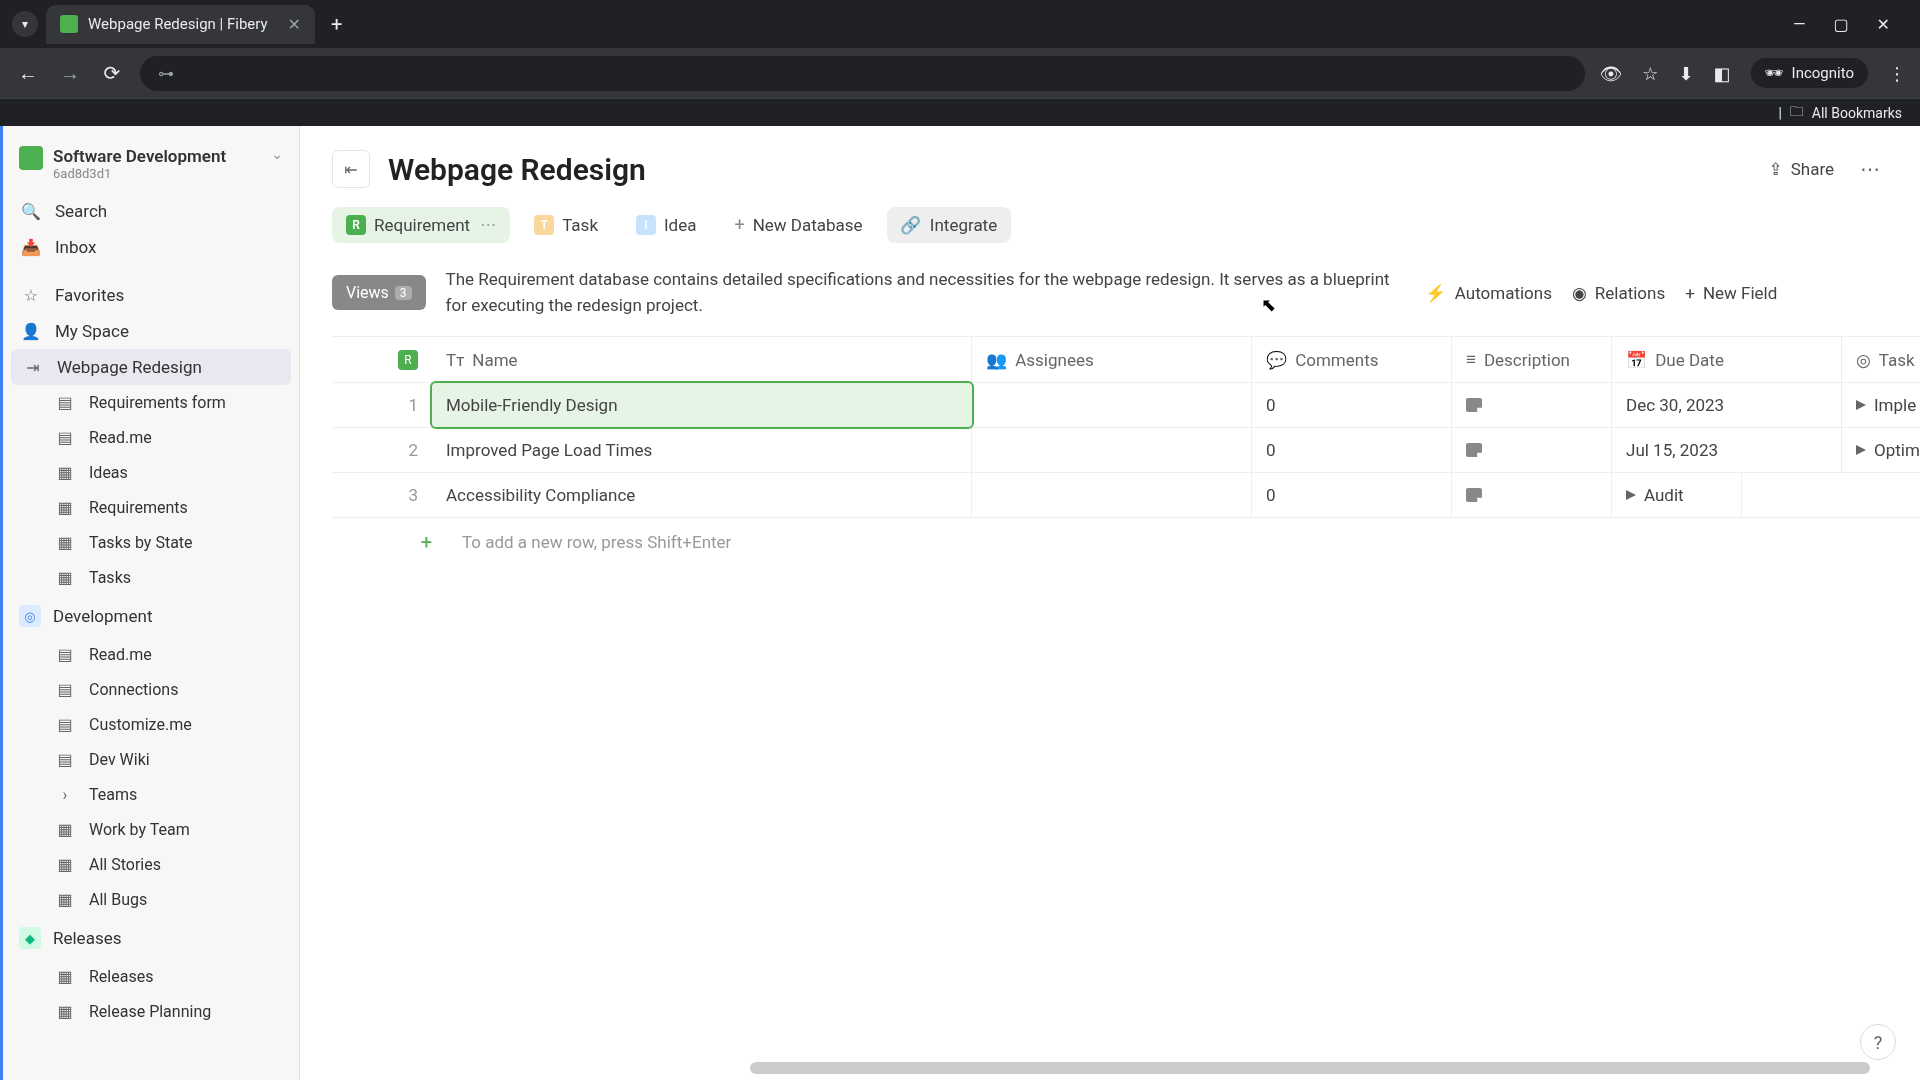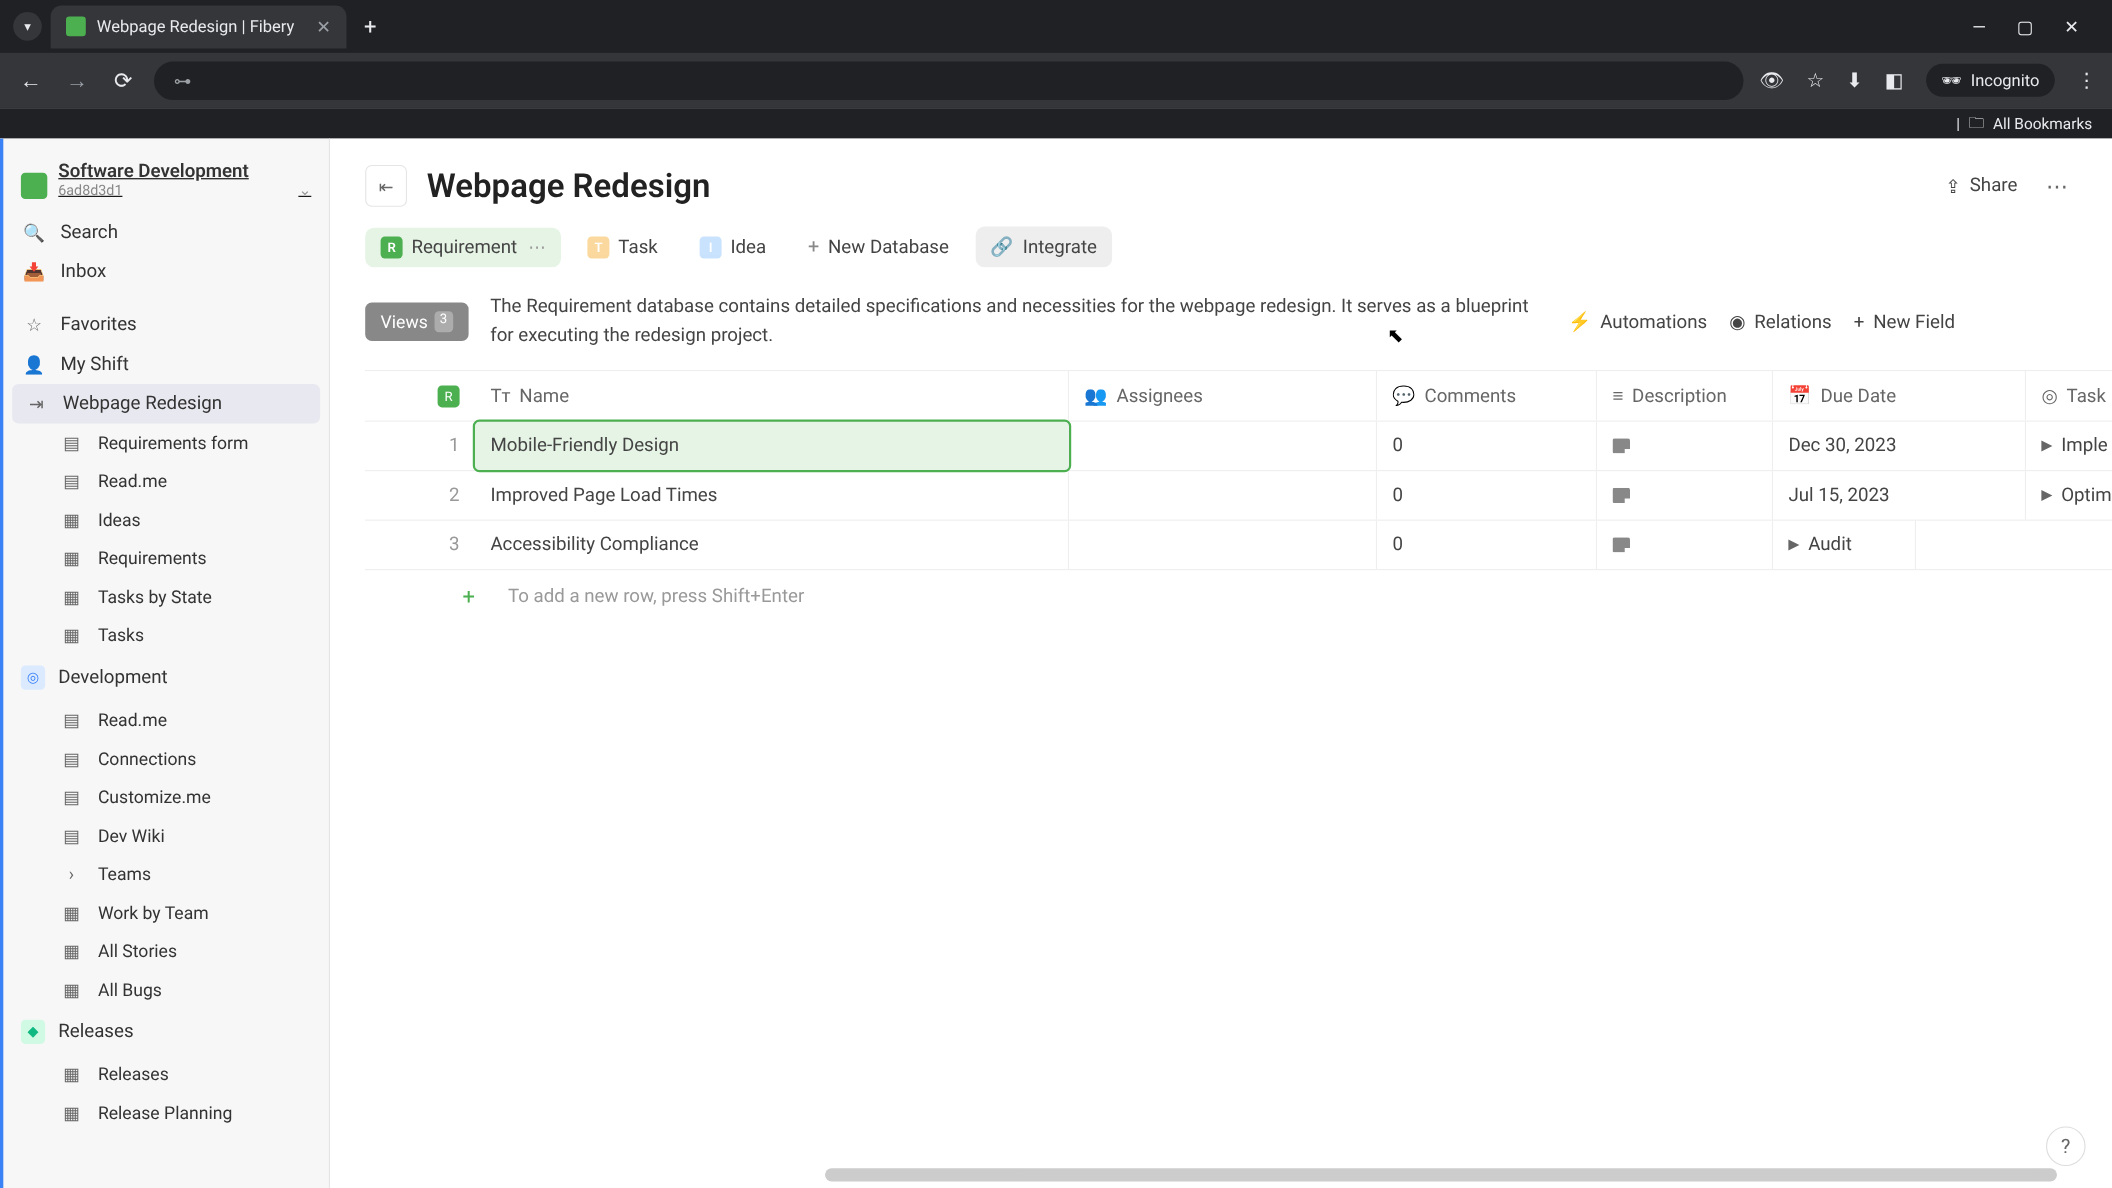--- a/index.html
+++ b/index.html
@@ -19,21 +19,21 @@
 .nav-btn.active { color: #e8eaed; }
 .url-bar { flex: 1; display: flex; align-items: center; gap: 12px; background: #202124; border-radius: 24px; padding: 8px 18px; color: #e8eaed; font-size: 17px; }
 .url-icon { color: #9aa0a6; font-size: 16px; }
 .right-icons { display: flex; align-items: center; gap: 20px; color: #e8eaed; font-size: 18px; }
 .incognito-badge { display: flex; align-items: center; gap: 8px; background: #202124; border-radius: 20px; padding: 6px 14px; font-size: 15px; }
 .bookmarks-bar { display: flex; justify-content: flex-end; align-items: center; height: 28px; padding: 0 18px; color: #e8eaed; font-size: 14px; gap: 8px; border-top: 1px solid #3c4043; }
 
 
 .app { display: flex; height: calc(1080px - 126px); }
 .sidebar { width: 300px; background: #f7f7f7; border-right: 1px solid #e5e5e5; padding: 12px 0; overflow-y: auto; border-left: 3px solid #3b82f6; }
-.workspace { display: flex; align-items: flex-end; gap: 10px; padding: 8px 16px 12px; text-decoration: underline; }
+.workspace { display: flex; align-items: flex-start; gap: 10px; padding: 8px 16px 12px; }
 .ws-icon { width: 24px; height: 24px; background: #4caf50; border-radius: 4px; flex-shrink: 0; }
 .ws-text { flex: 1; }
 .ws-name { font-size: 17px; font-weight: 600; color: #333; }
 .ws-id { font-size: 13px; color: #888; }
 .ws-chevron { color: #999; font-size: 14px; }
 .side-item { display: flex; align-items: center; gap: 14px; padding: 8px 18px; color: #333; font-size: 17px; cursor: pointer; }
 .side-item.active { background: #e8e8f0; border-radius: 6px; margin: 0 8px; padding: 8px 12px; }
 .side-icon { width: 20px; text-align: center; color: #666; font-size: 16px; }
 .side-item.sub { padding-left: 52px; font-size: 16px; }
 .side-space { display: flex; align-items: center; gap: 12px; padding: 10px 16px; font-size: 17px; color: #333; }
@@ -54,21 +54,21 @@
 .db-tab.active { background: #e6f4e6; }
 .db-tab.hov { background: #eee; }
 .db-badge { width: 20px; height: 20px; border-radius: 4px; display: flex; align-items: center; justify-content: center; font-size: 12px; font-weight: 600; color: #fff; }
 .db-badge.r { background: #4caf50; }
 .db-badge.t { background: #f59e0b; opacity: 0.4; }
 .db-badge.i { background: #93c5fd; opacity: 0.5; }
 .db-tab-more { color: #999; font-size: 16px; margin-left: 2px; }
 .db-tab .plus { color: #888; font-size: 18px; }
 
 .views-row { display: flex; align-items: center; gap: 20px; padding: 10px 32px; }
-.views-chip { background: #888; color: #fff; border-radius: 6px; padding: 8px 14px; font-size: 16px; display: flex; gap: 6px; }
+.views-chip { background: #888; color: #fff; border-radius: 6px; padding: 8px 14px; font-size: 16px; display: flex; align-items: center; gap: 6px; }
 .views-chip .cnt { background: rgba(255,255,255,0.3); border-radius: 4px; padding: 0 5px; font-size: 12px; }
 .desc-text { flex: 1; font-size: 17px; color: #444; line-height: 1.5; max-width: 960px; }
 .action-btn { display: flex; align-items: center; gap: 8px; font-size: 17px; color: #444; }
 
 
 .table-wrap { margin: 8px 0 0 32px; overflow-x: auto; }
 .table-inner { min-width: 1640px; }
 .thead, .trow { display: flex; border-bottom: 1px solid #eee; }
 .thead { border-top: 1px solid #eee; }
 .th, .td { padding: 12px 14px; font-size: 17px; color: #444; display: flex; align-items: center; gap: 8px; border-right: 1px solid #eee; }
@@ -153,21 +153,21 @@
         <span class="side-icon">📥</span>
         <span>Inbox</span>
       </div>
     <div style="height:12px"></div>
     <div class="side-item">
         <span class="side-icon">☆</span>
         <span>Favorites</span>
       </div>
     <div class="side-item">
         <span class="side-icon">👤</span>
-        <span>My Shift</span>
+        <span>My Space</span>
       </div>
 
     <div class="side-item active">
         <span class="side-icon">⇥</span>
         <span>Webpage Redesign</span>
       </div>
     <div class="side-item sub">
         <span class="side-icon">▤</span>
         <span>Requirements form</span>
       </div>

